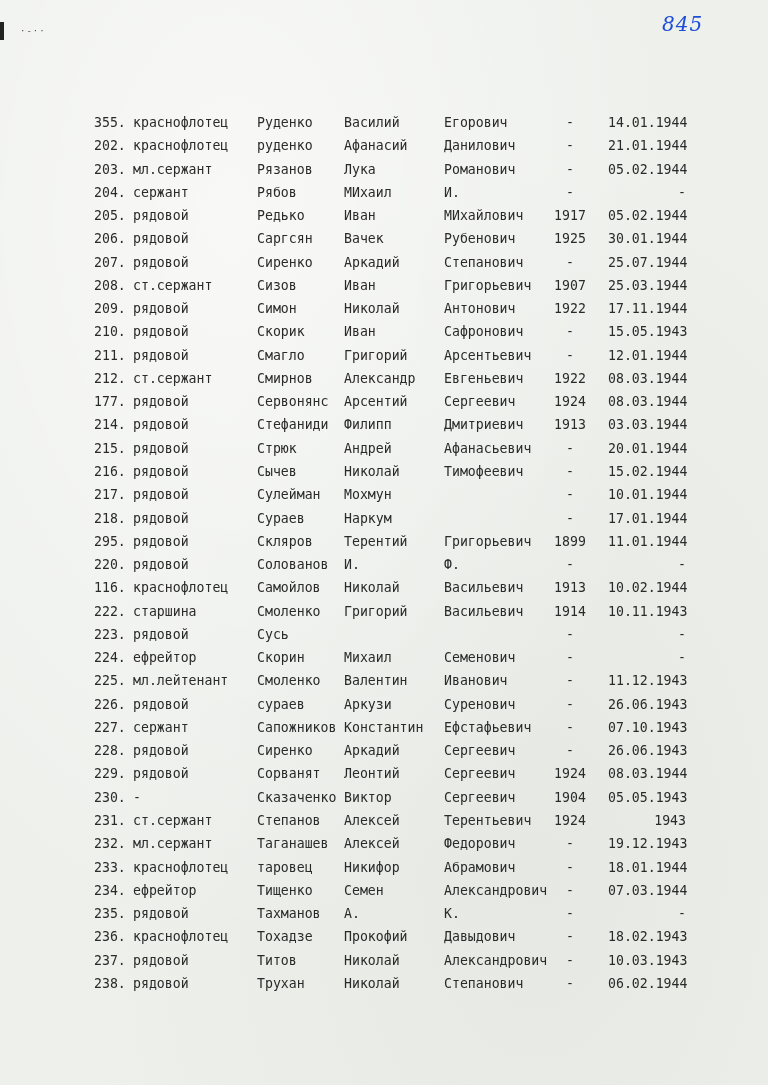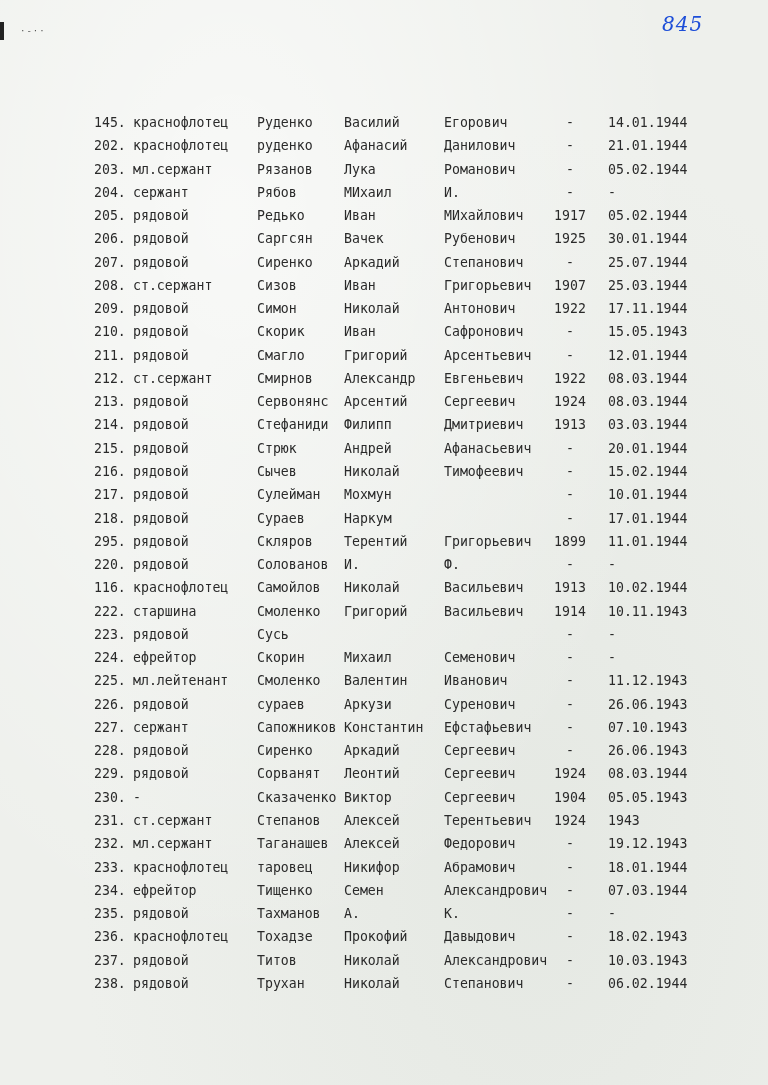--- a/index.html
+++ b/index.html
@@ -21,32 +21,32 @@
   }
   .rows { position:absolute; left:0; top:111px; width:768px; }
   .row { position:relative; height:23.27px; font-size:13.2px; line-height:23px; white-space:nowrap; }
   .row span { position:absolute; top:0; }
   .c-num { left:94px; }
   .c-rank { left:133px; }
   .c-last { left:257px; }
   .c-first { left:336px;margin-left:8px; }
   .c-patr { left:444px; }
   .c-year { left:552px; width:36px; text-align:center; }
-  .c-date { left:608px; width:78px; text-align:left; }
+  .c-date { left:608px; width:78px; text-align:right; }
 </style>
 </head>
 <body>
 
 <div class="page">
   <div class="edge-mark"></div>
   <div class="corner-mark">·-··</div>
   <div class="page-number">845</div>
   <div class="rows" id="rows">
       <div class="row">
-    <span class="c-num">145.</span>
+    <span class="c-num">355.</span>
     <span class="c-rank">краснофлотец</span>
     <span class="c-last">Руденко</span>
     <span class="c-first">Василий</span>
     <span class="c-patr">Егорович</span>
     <span class="c-year">-</span>
     <span class="c-date">14.01.1944</span>
   </div>
       <div class="row">
     <span class="c-num">202.</span>
     <span class="c-rank">краснофлотец</span>
@@ -140,21 +140,21 @@
       <div class="row">
     <span class="c-num">212.</span>
     <span class="c-rank">ст.сержант</span>
     <span class="c-last">Смирнов</span>
     <span class="c-first">Александр</span>
     <span class="c-patr">Евгеньевич</span>
     <span class="c-year">1922</span>
     <span class="c-date">08.03.1944</span>
   </div>
       <div class="row">
-    <span class="c-num">213.</span>
+    <span class="c-num">177.</span>
     <span class="c-rank">рядовой</span>
     <span class="c-last">Сервонянс</span>
     <span class="c-first">Арсентий</span>
     <span class="c-patr">Сергеевич</span>
     <span class="c-year">1924</span>
     <span class="c-date">08.03.1944</span>
   </div>
       <div class="row">
     <span class="c-num">214.</span>
     <span class="c-rank">рядовой</span>

